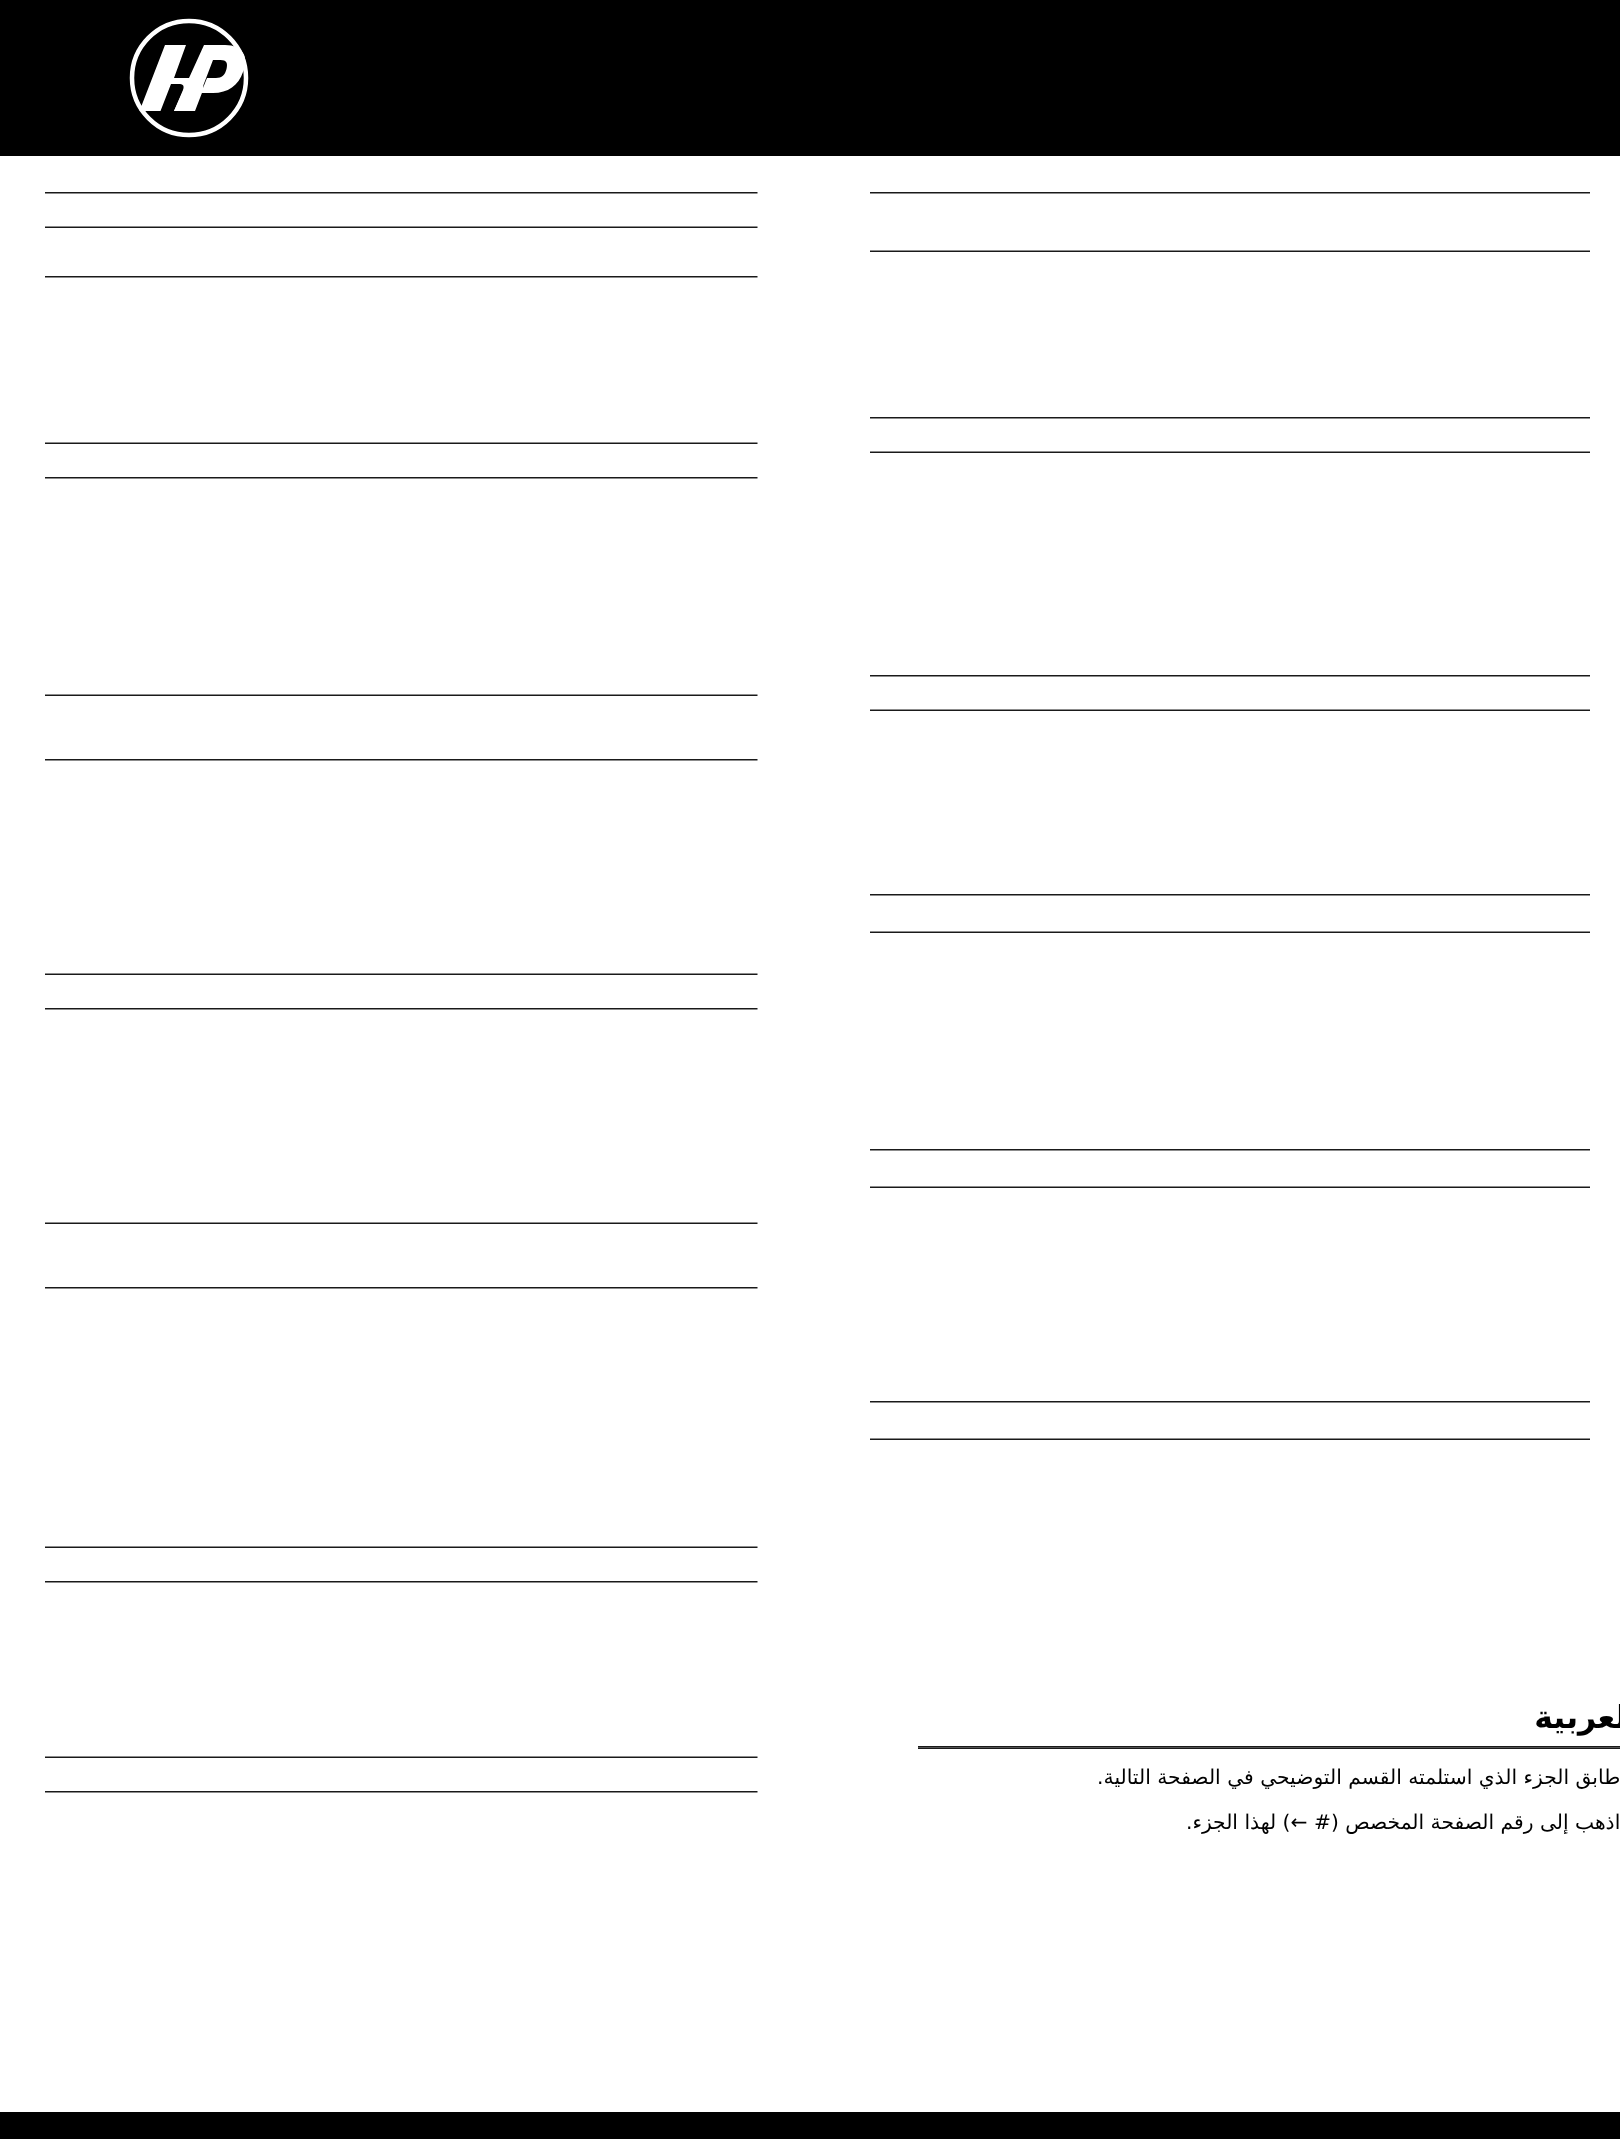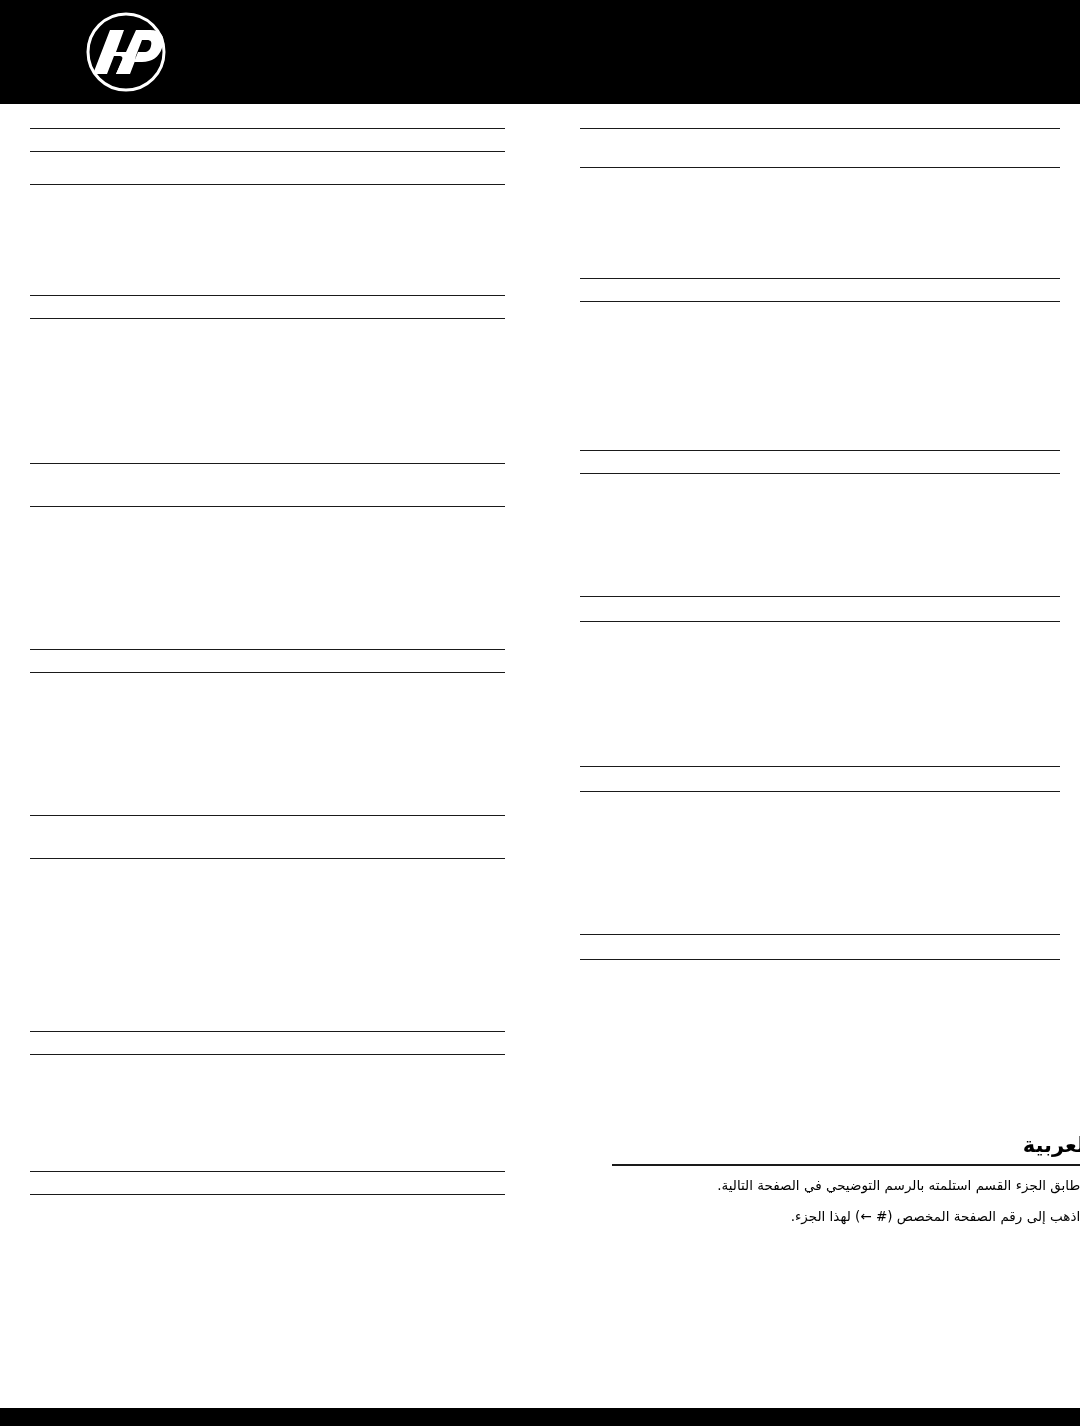--- a/index.html
+++ b/index.html
@@ -181,21 +181,21 @@
   <div class="rule"></div>
 </div>
 
 <div class="arabic-block">
   <div class="arabic-title">العربية</div>
   <div class="arabic-rule"></div>
   <div class="arabic-rule"></div>
   <div class="arabic-steps">
     <div class="arabic-step">
       <span class="num">1</span>
-      <span>طابق الجزء القسم استلمته بالرسم التوضيحي في الصفحة التالية.</span>
+      <span>طابق الجزء الذي استلمته القسم التوضيحي في الصفحة التالية.</span>
     </div>
     <div class="arabic-step">
       <span class="num">2</span>
       <span>اذهب إلى رقم الصفحة المخصص (# ←) لهذا الجزء.</span>
     </div>
   </div>
 </div>
 
 <div class="footer-band"></div>
 

